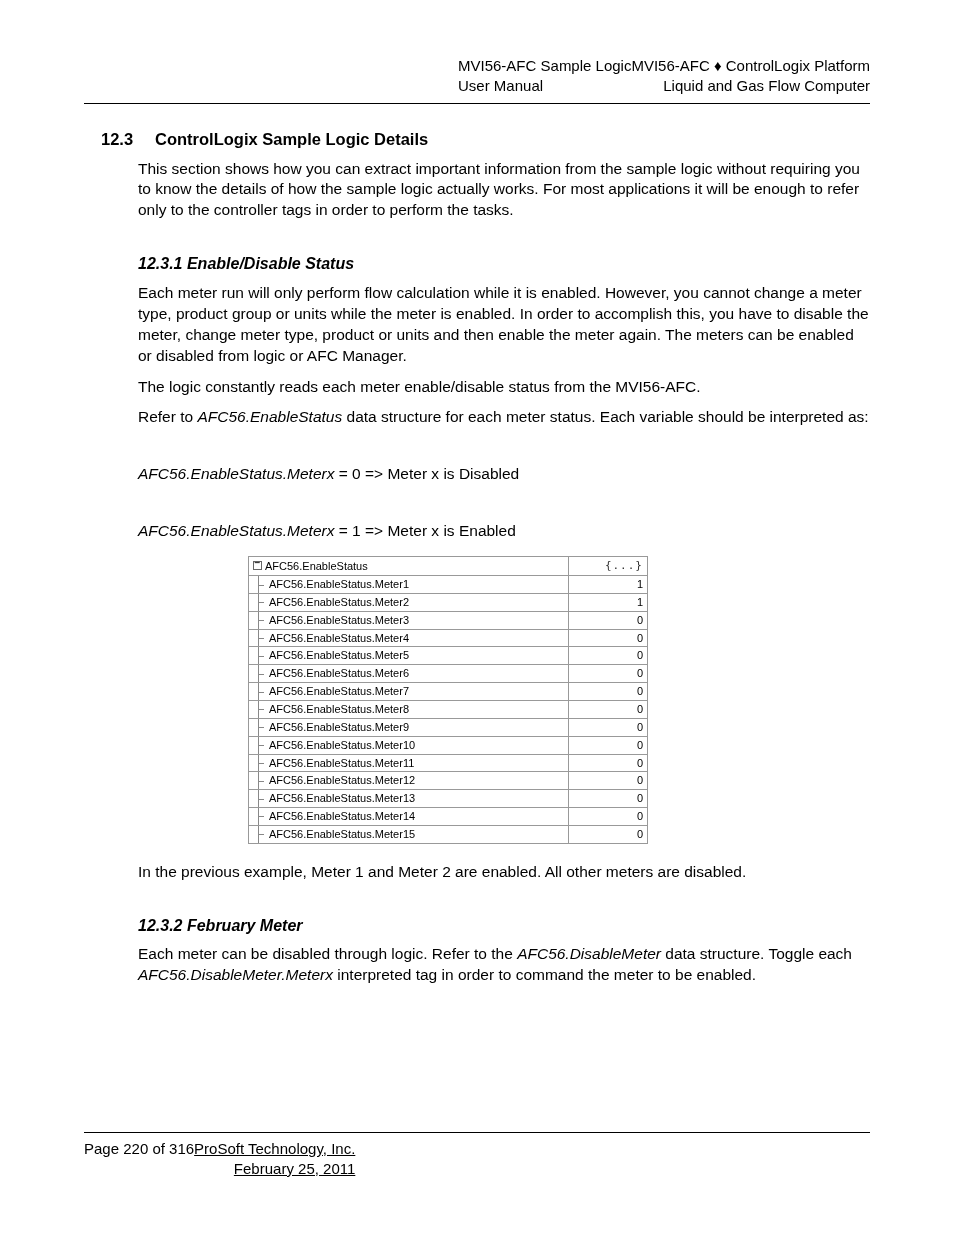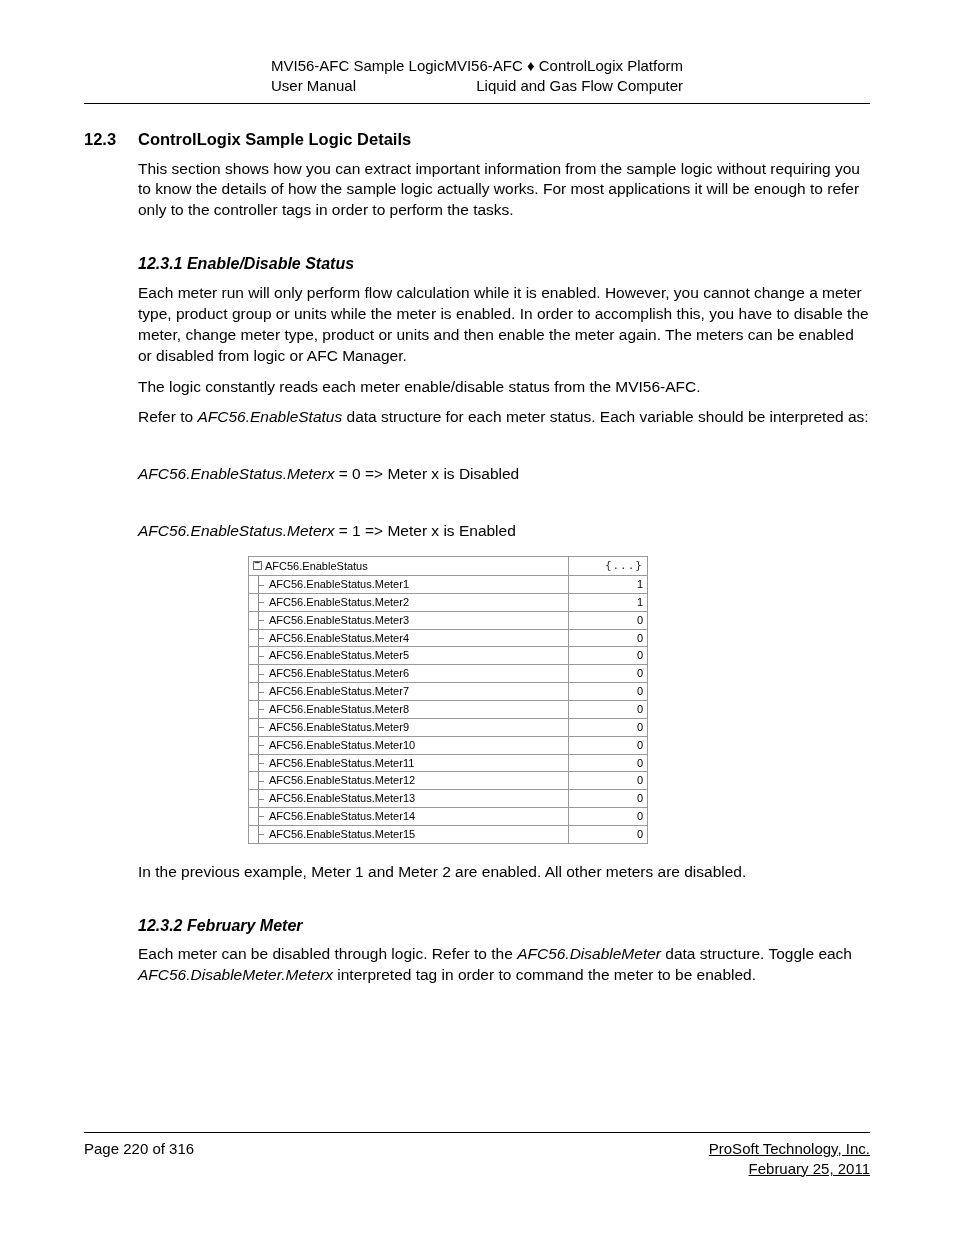--- a/index.html
+++ b/index.html
@@ -11,41 +11,41 @@
     width: 954px;
   }
   .page {
     padding: 56px 84px 40px 84px;
     box-sizing: border-box;
     min-height: 1235px;
     position: relative;
   }
   .header {
     display: flex;
-    justify-content: center;
+    justify-content: flex-end;
     font-size: 15px;
     line-height: 1.35;
     padding-bottom: 6px;
     border-bottom: 1.5px solid #000;
     margin-bottom: 26px;
   }
   .header .right {
     text-align: right;
   }
   .content {
     padding-left: 0;
   }
   .h1 {
     font-weight: bold;
     font-size: 16.5px;
     margin-bottom: 10px;
     display: flex;
     gap: 18px;
   }
-  .h1 .num { width: 36px; }
+  .h1 .num { width: 36px; margin-left: 17px; }
   .body-indent {
     margin-left: 54px;
     font-size: 15.5px;
     line-height: 1.35;
   }
   .p { margin-bottom: 10px; }
   .h2 {
     font-weight: bold;
     font-style: italic;
     font-size: 16px;
@@ -132,21 +132,20 @@
     color: #333;
   }
   .footer {
     position: absolute;
     left: 84px;
     right: 84px;
     bottom: 56px;
     border-top: 1.5px solid #000;
     padding-top: 6px;
     display: flex;
-    justify-content: space-between;
     font-size: 15px;
     line-height: 1.35;
   }
   .footer .right { text-align: right; text-decoration: underline; }
 </style>
 </head>
 <body>
 
 <div class="page">
 

